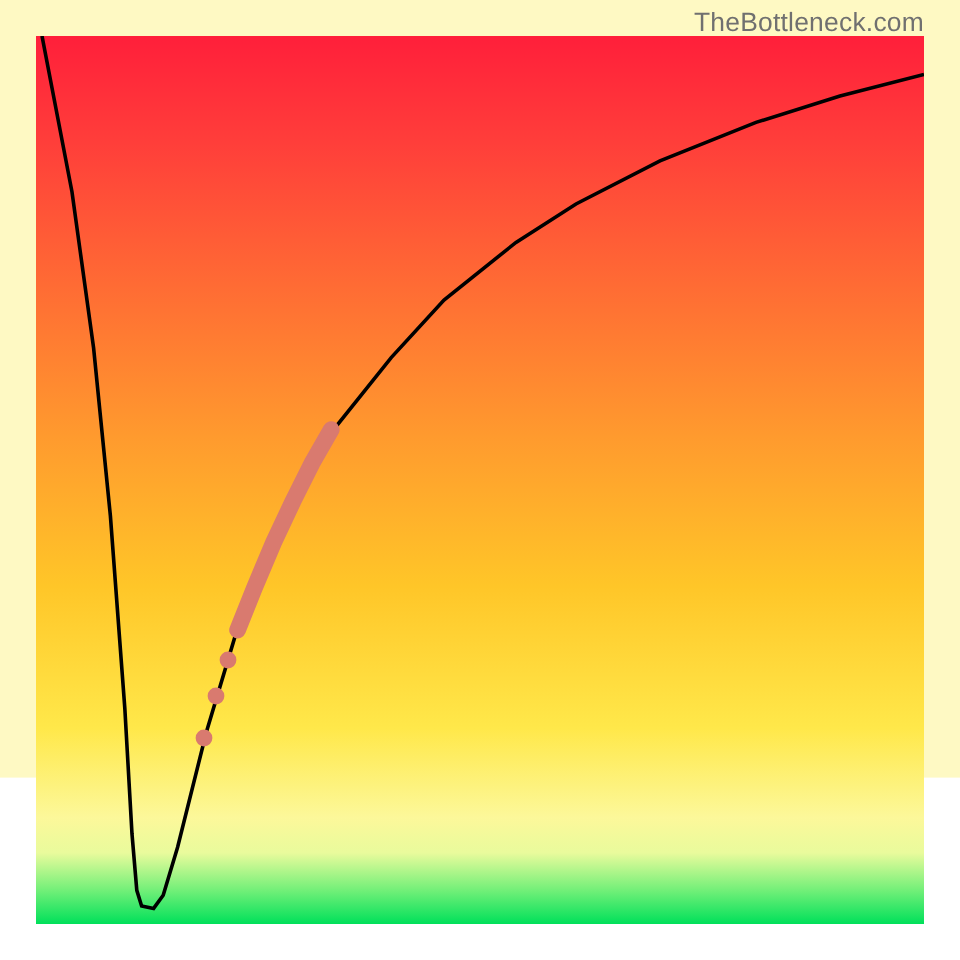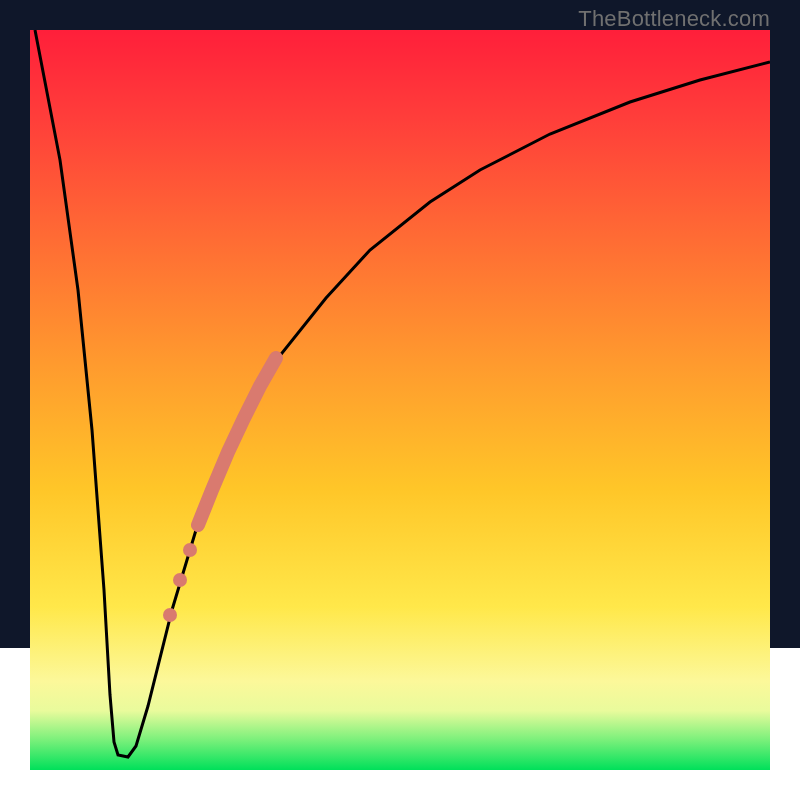--- a/index.html
+++ b/index.html
@@ -8,21 +8,21 @@
     width: 800px;
     height: 800px;
     overflow: hidden;
     font-family: Arial, Helvetica, sans-serif;
     background: #fff;
   }
   .chart-frame {
     position: relative;
     width: 800px;
     height: 648px;
-    background: #0f172a;
+    background: #fef9c3;
   }
   .plot-area {
     position: absolute;
     left: 30px;
     top: 30px;
     width: 740px;
     height: 740px;
     overflow: hidden;
   }
   .gradient-bg {

